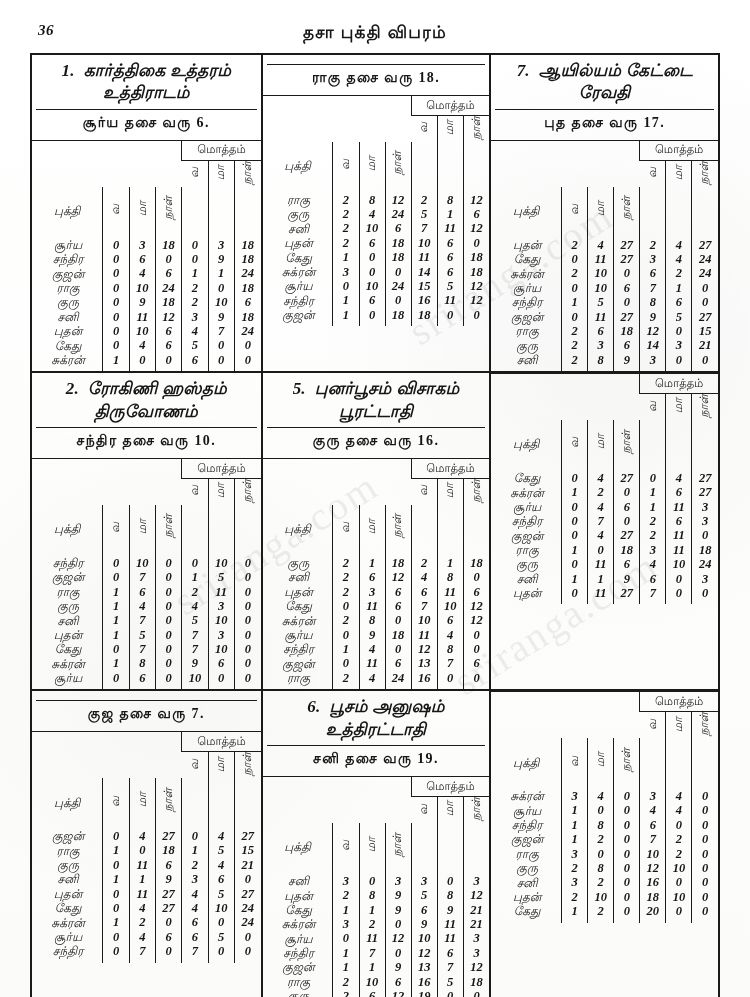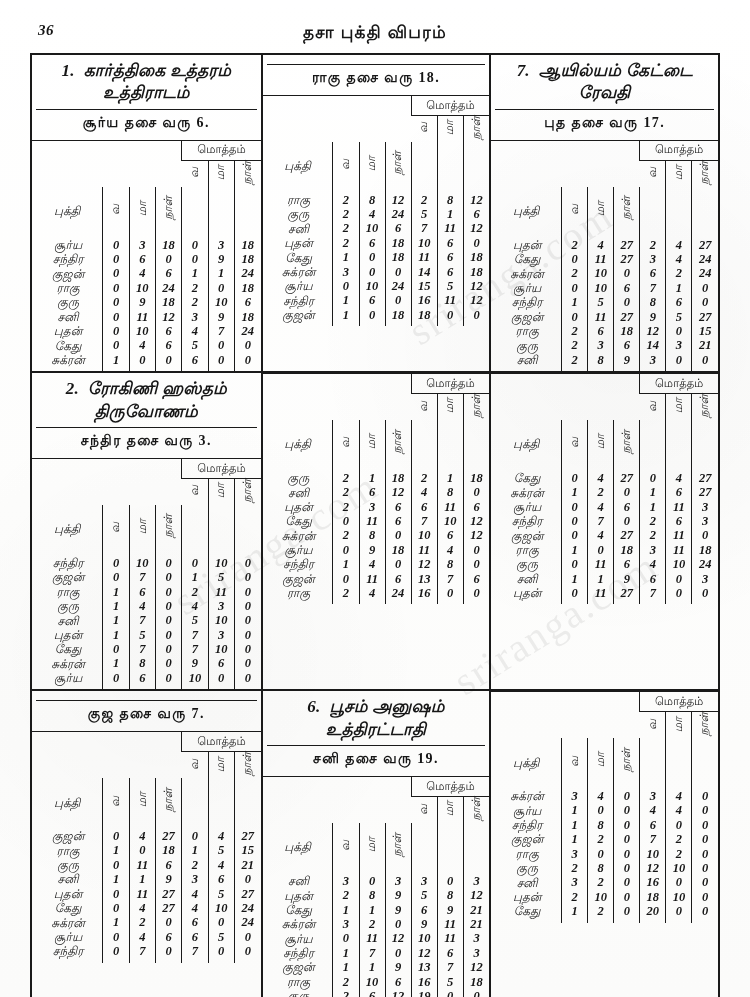--- a/index.html
+++ b/index.html
@@ -576,21 +576,21 @@
               </tr>
             </tbody>
           </table>
         </div>
       </div>
     <div class="band">
         <div class="cellblock">
           <div class="cap">
             <div class="cap-line1"><span class="cap-num">2.</span><span>ரோகிணி ஹஸ்தம் திருவோணம்</span></div>
             <div class="cap-rule"></div>
-            <div class="cap-line2">சந்திர தசை வரு 3.</div>
+            <div class="cap-line2">சந்திர தசை வரு 10.</div>
           </div>
           <table class="dk">
             <colgroup>
               <col class="c-name">
               <col class="c-num">
               <col class="c-num">
               <col class="c-num">
               <col class="c-num">
               <col class="c-num">
               <col class="c-num">
@@ -694,20 +694,25 @@
                 <td>6</td>
                 <td>0</td>
                 <td>10</td>
                 <td>0</td>
                 <td>0</td>
               </tr>
             </tbody>
           </table>
         </div>
         <div class="cellblock">
+          <div class="cap">
+            <div class="cap-line1"><span class="cap-num">5.</span><span>புனர்பூசம் விசாகம் பூரட்டாதி</span></div>
+            <div class="cap-rule"></div>
+            <div class="cap-line2">குரு தசை வரு 16.</div>
+          </div>
           <table class="dk">
             <colgroup>
               <col class="c-name">
               <col class="c-num">
               <col class="c-num">
               <col class="c-num">
               <col class="c-num">
               <col class="c-num">
               <col class="c-num">
             </colgroup>

